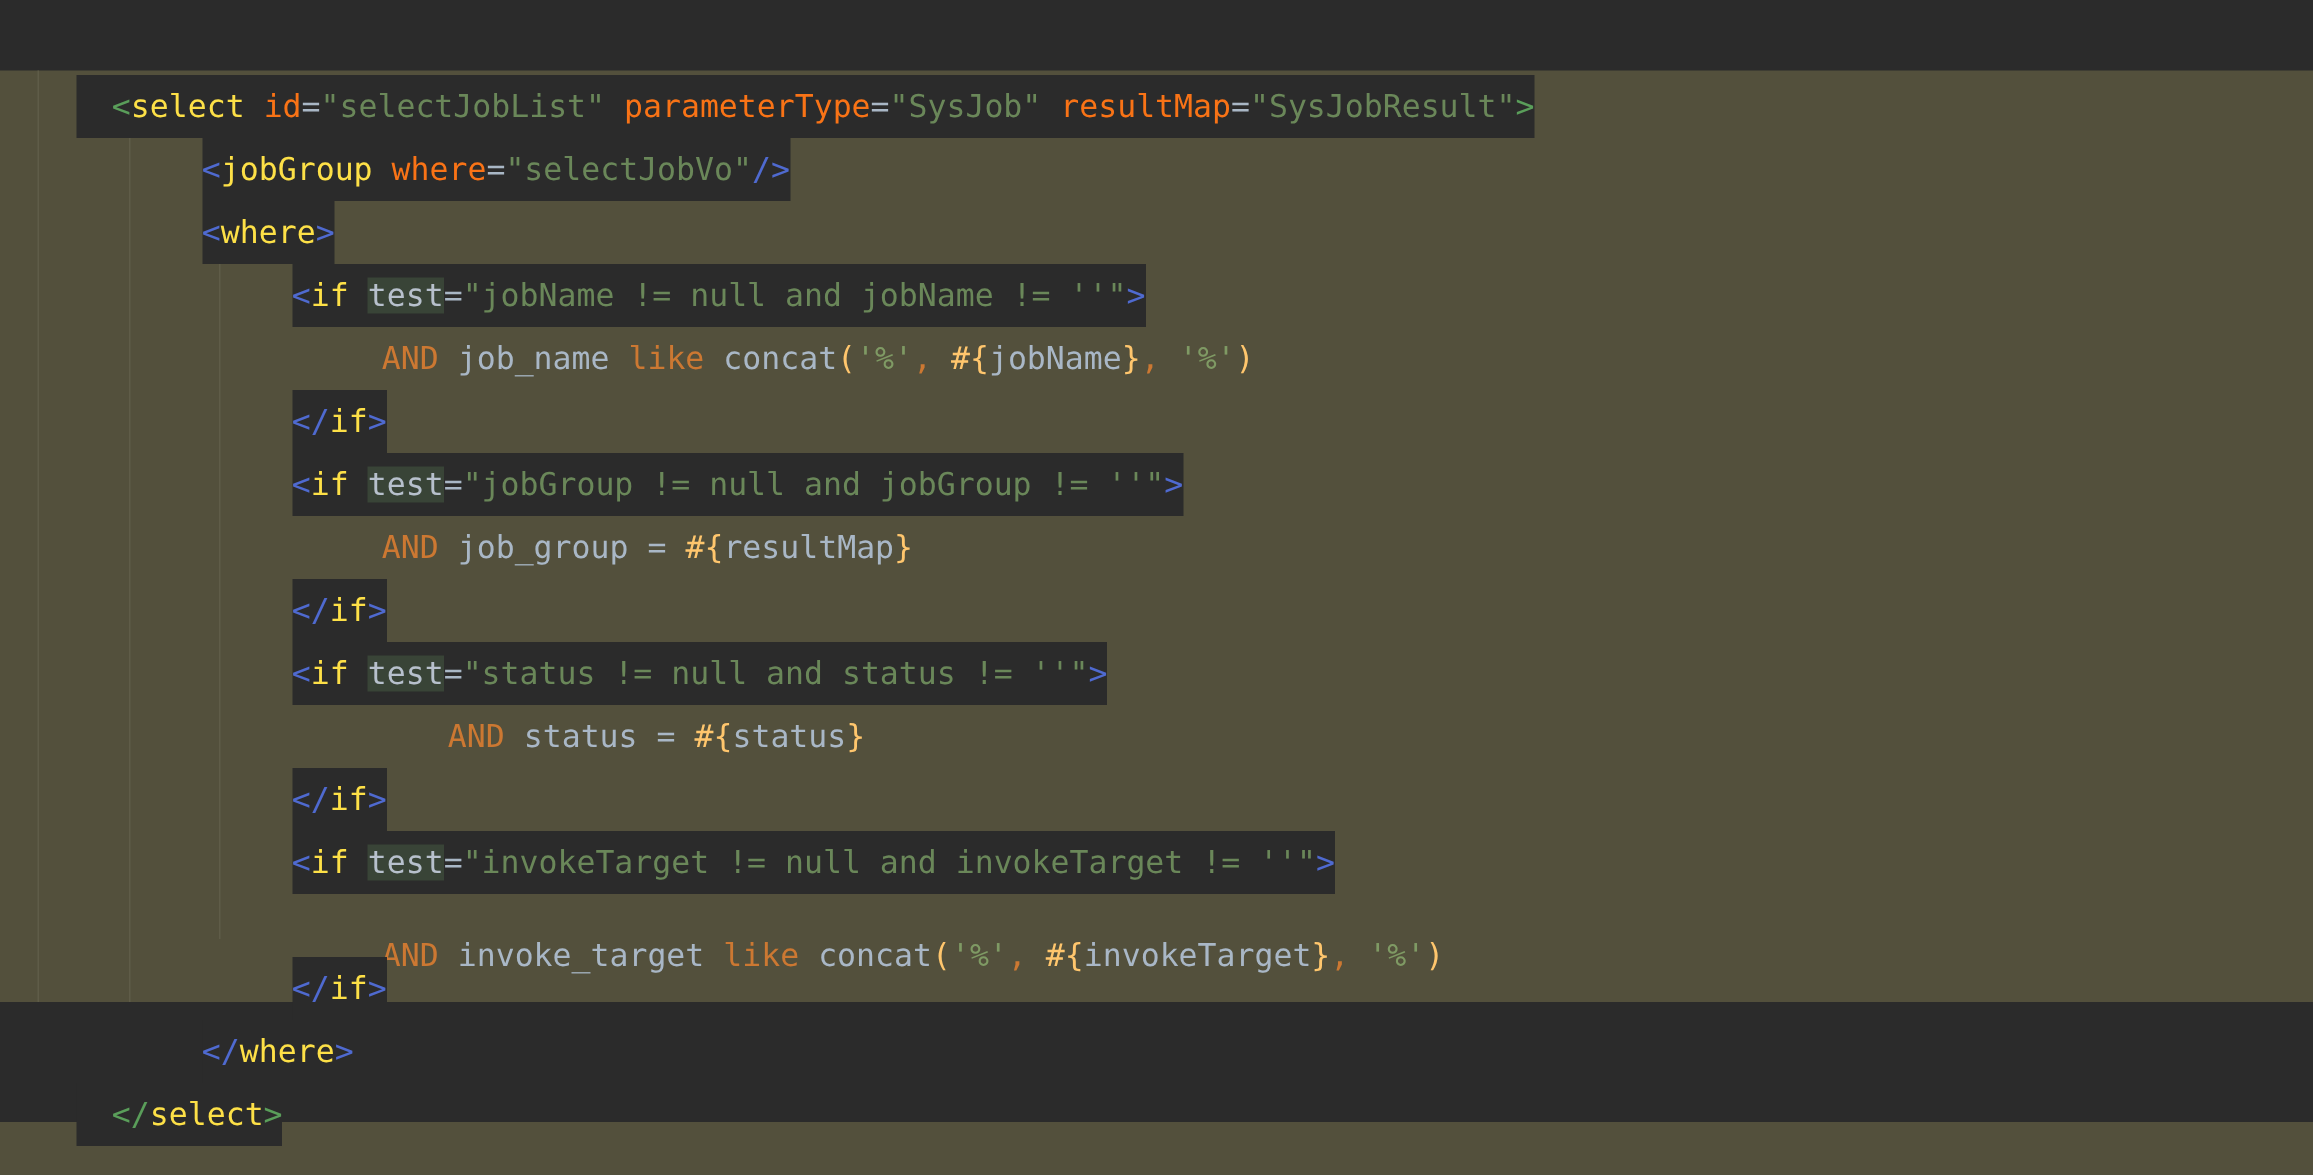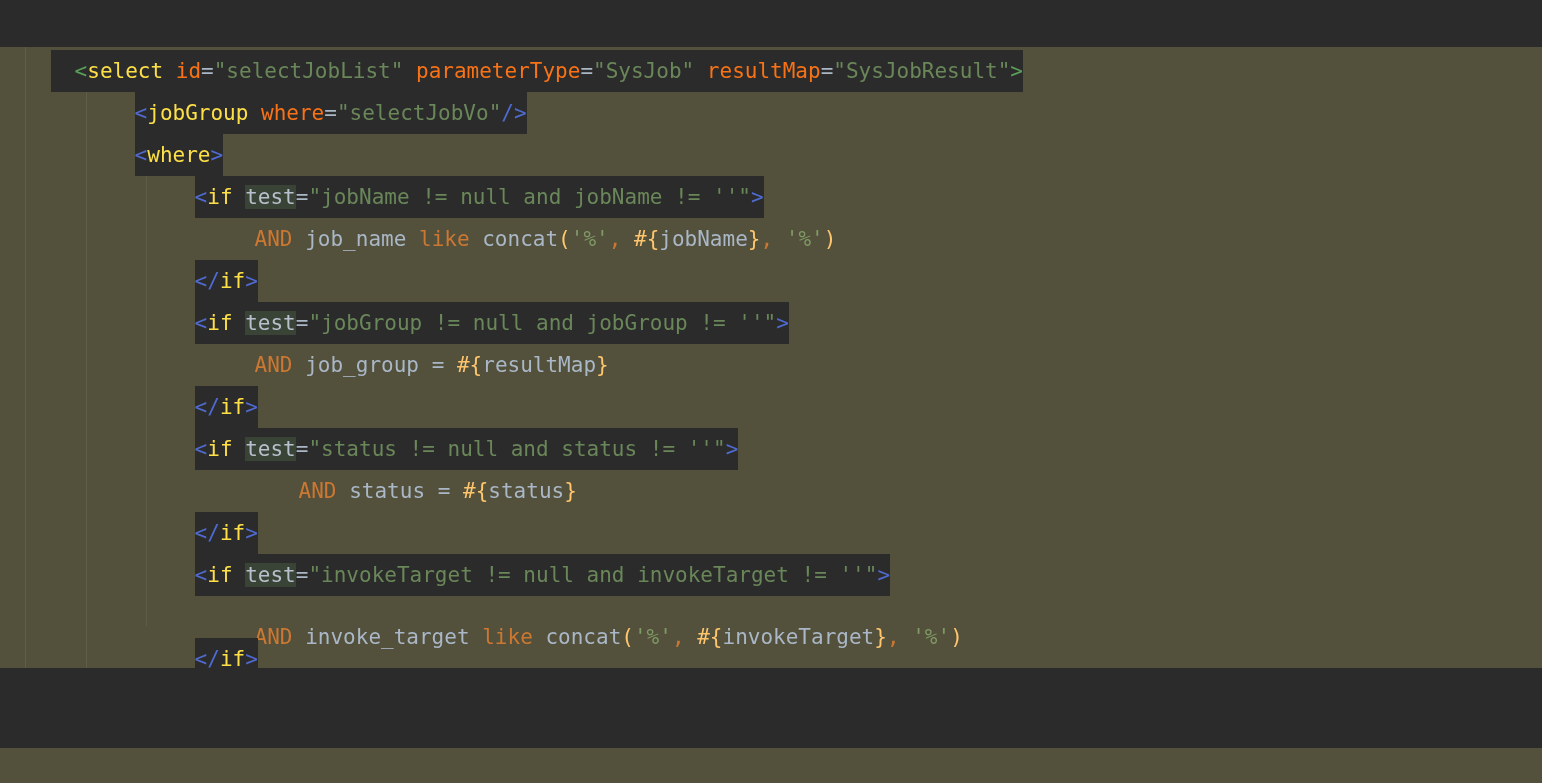--- a/index.html
+++ b/index.html
@@ -119,21 +119,27 @@
   </div>
 
   <div class="line" style="top:574px;">
     <span class="pad" style="width:204px;"></span><span class="seg plain"><span class="kw">AND</span> <span class="id">invoke_target</span> <span class="kw">like</span> <span class="id">concat</span><span class="punc">(</span><span class="str">'%'</span><span class="comma">,</span> <span class="punc">#</span><span class="punc">{</span><span class="id">invokeTarget</span><span class="punc">}</span><span class="comma">,</span> <span class="str">'%'</span><span class="punc">)</span></span>
   </div>
 
   <div class="line" style="top:596px;">
     <span class="pad" style="width:144px;"></span><span class="seg"><span class="br-in">&lt;/</span><span class="tag">if</span><span class="br-in">&gt;</span></span>
   </div>
 
+  <div class="line" style="top:638px;">
+    <span class="pad" style="width:84px;"></span><span class="seg"><span class="br-in">&lt;/</span><span class="tag">where</span><span class="br-in">&gt;</span></span>
+  </div>
 
+  <div class="line" style="top:680px;">
+    <span class="seg"><span class="pad" style="width:24px;"></span><span class="br-out">&lt;/</span><span class="tag">select</span><span class="br-out">&gt;</span></span>
+  </div>
 
   <div class="line" style="top:722px;"></div>
 
   <div class="line" style="top:752px;">
     
   </div>
 
 </div>
 
 </body></html>

